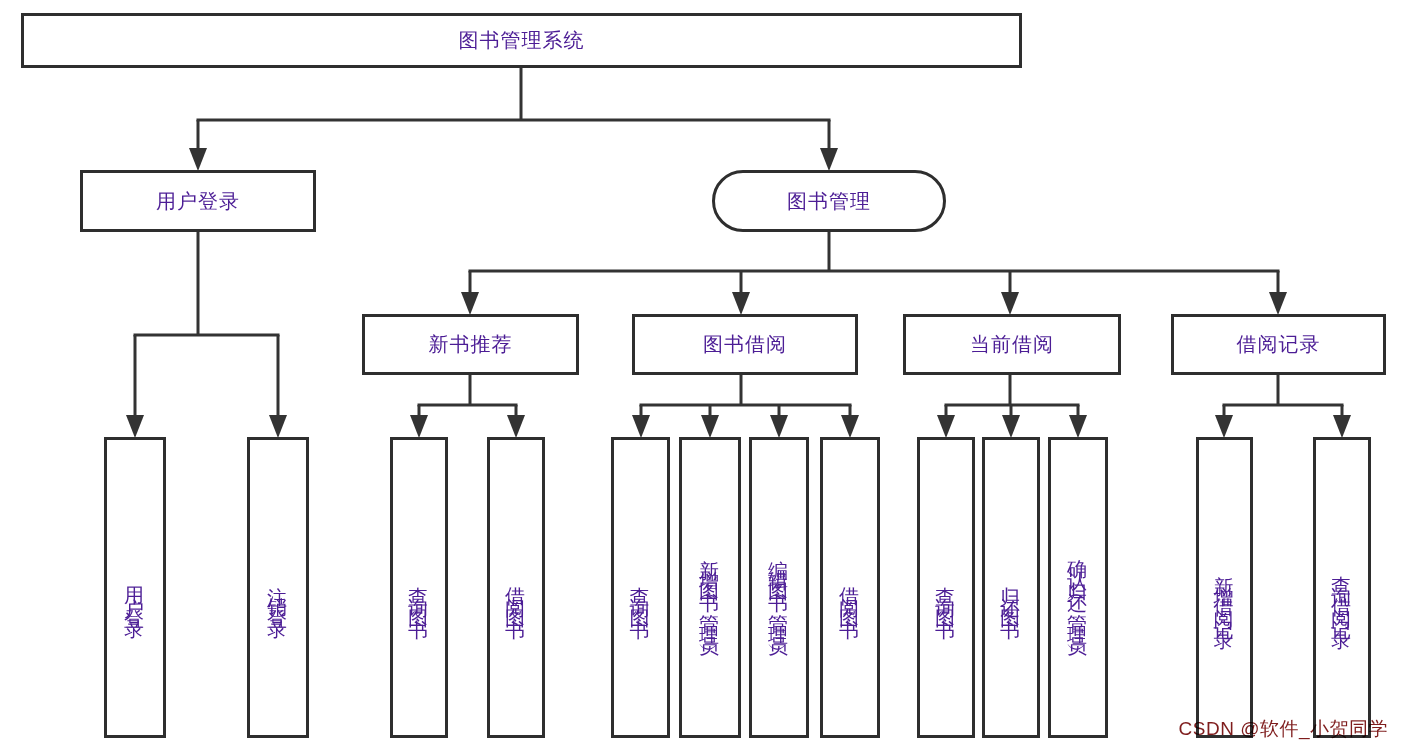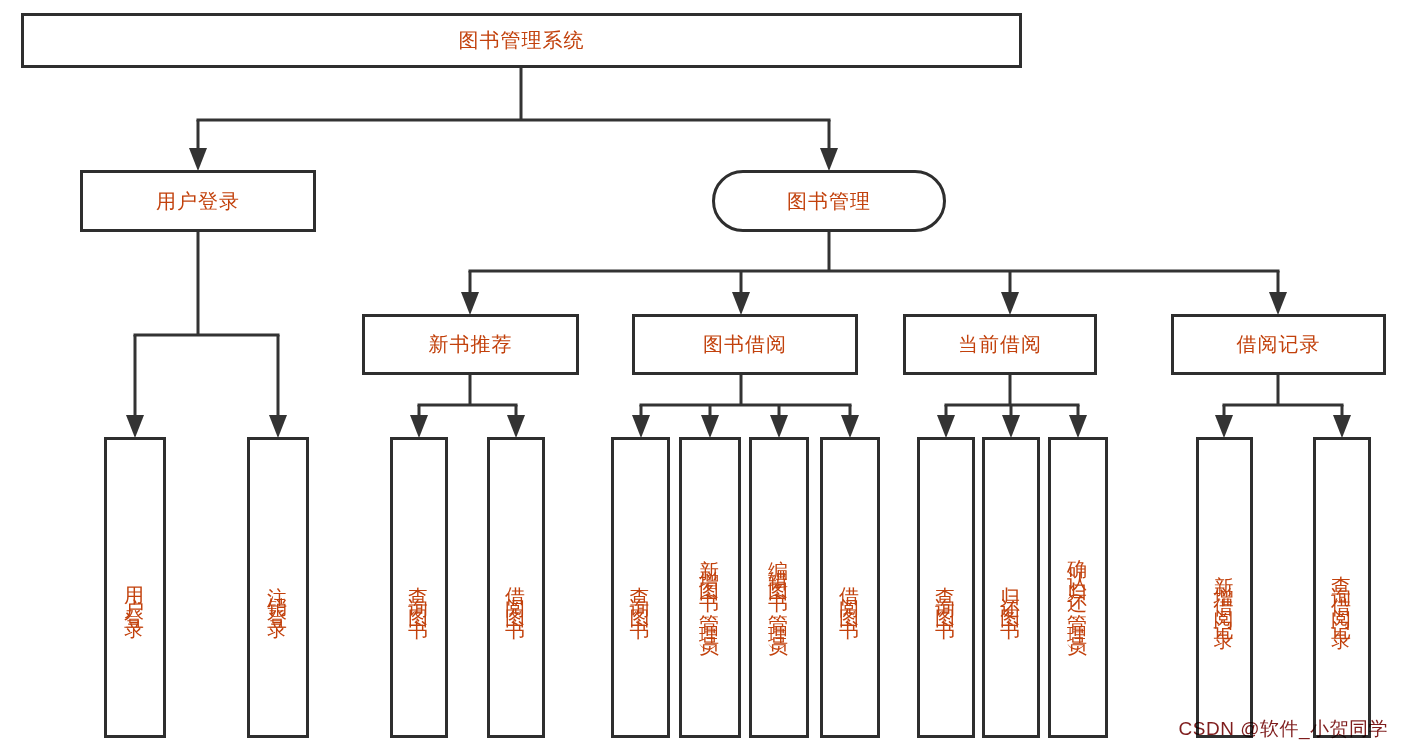--- a/index.html
+++ b/index.html
@@ -21,35 +21,35 @@
     z-index: 1;
   }
 
   .node {
     position: absolute;
     background: #ffffff;
     border: 3px solid #2e2e2e;
     display: flex;
     align-items: center;
     justify-content: center;
-    color: #c2410c;
+    color: #4c1d95;
     font-size: 20px;
     letter-spacing: 1px;
     z-index: 2;
   }
 
   .root-box   { left: 21px;  top: 13px;  width: 1001px; height: 55px; }
 
   .lv2-a { left: 80px;  top: 170px; width: 236px; height: 62px; }
   .lv2-b { left: 712px; top: 170px; width: 234px; height: 62px; border-radius: 31px; }
 
   .lv3 { top: 314px; height: 61px; }
   .lv3-a { left: 362px;  width: 217px; font-family: Liberation Serif, serif; }
   .lv3-b { left: 632px;  width: 226px; }
-  .lv3-c { left: 903px;  width: 194px; }
+  .lv3-c { left: 903px;  width: 218px; }
   .lv3-d { left: 1171px; width: 215px; }
 
   .leaf { top: 437px; height: 301px; }
   .leaf span {
     writing-mode: vertical-rl;
     text-orientation: mixed;
     letter-spacing: 11px;
     margin-bottom: -11px;
     white-space: nowrap;
   }

